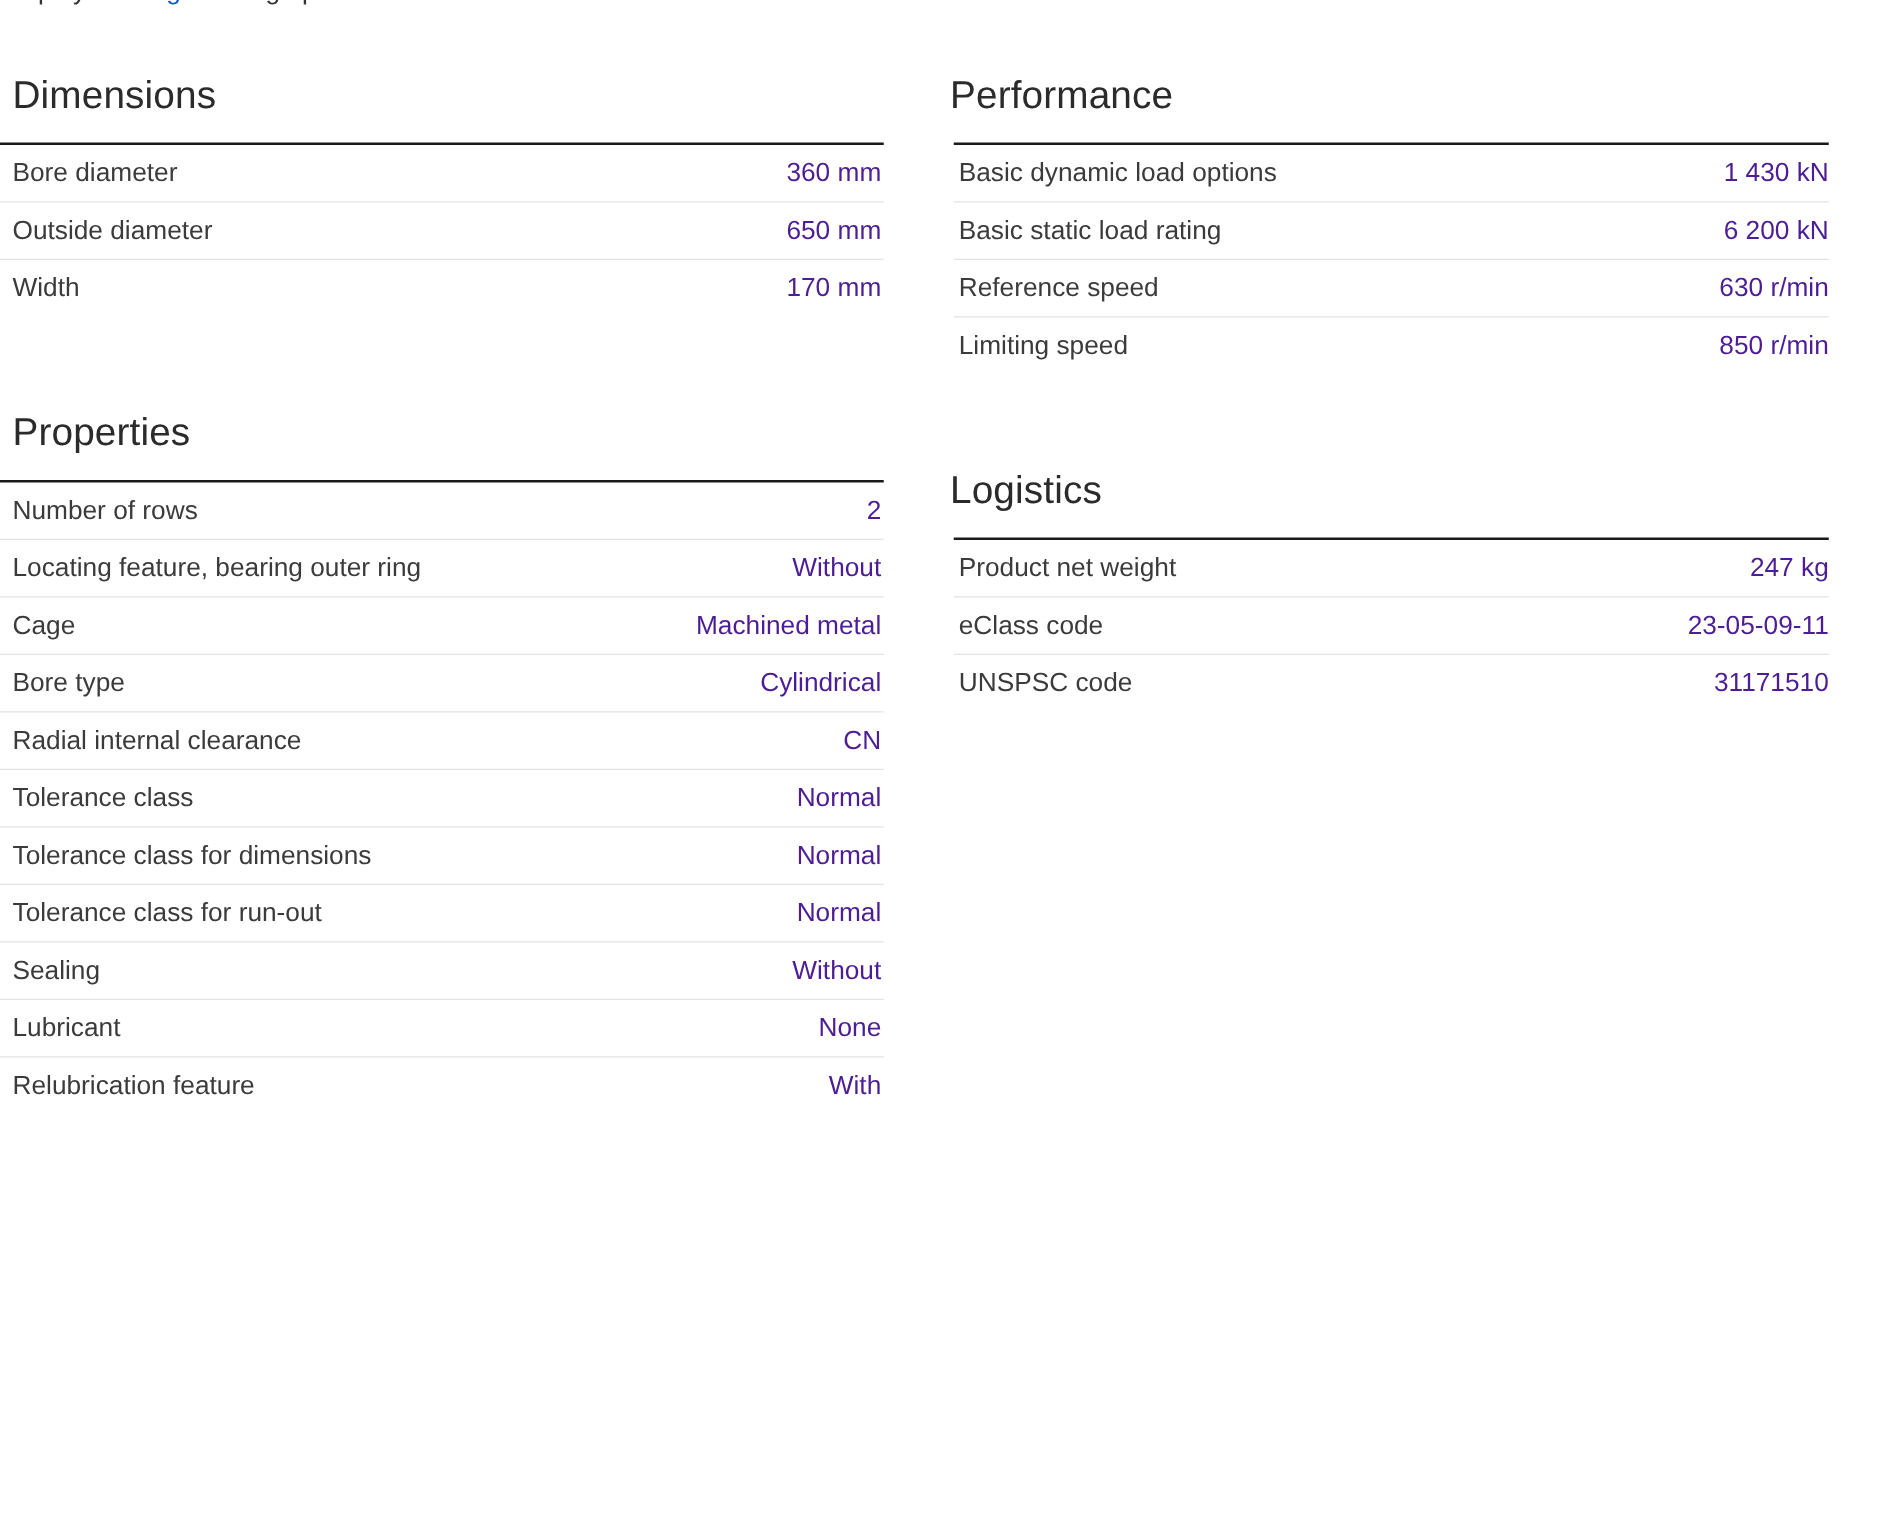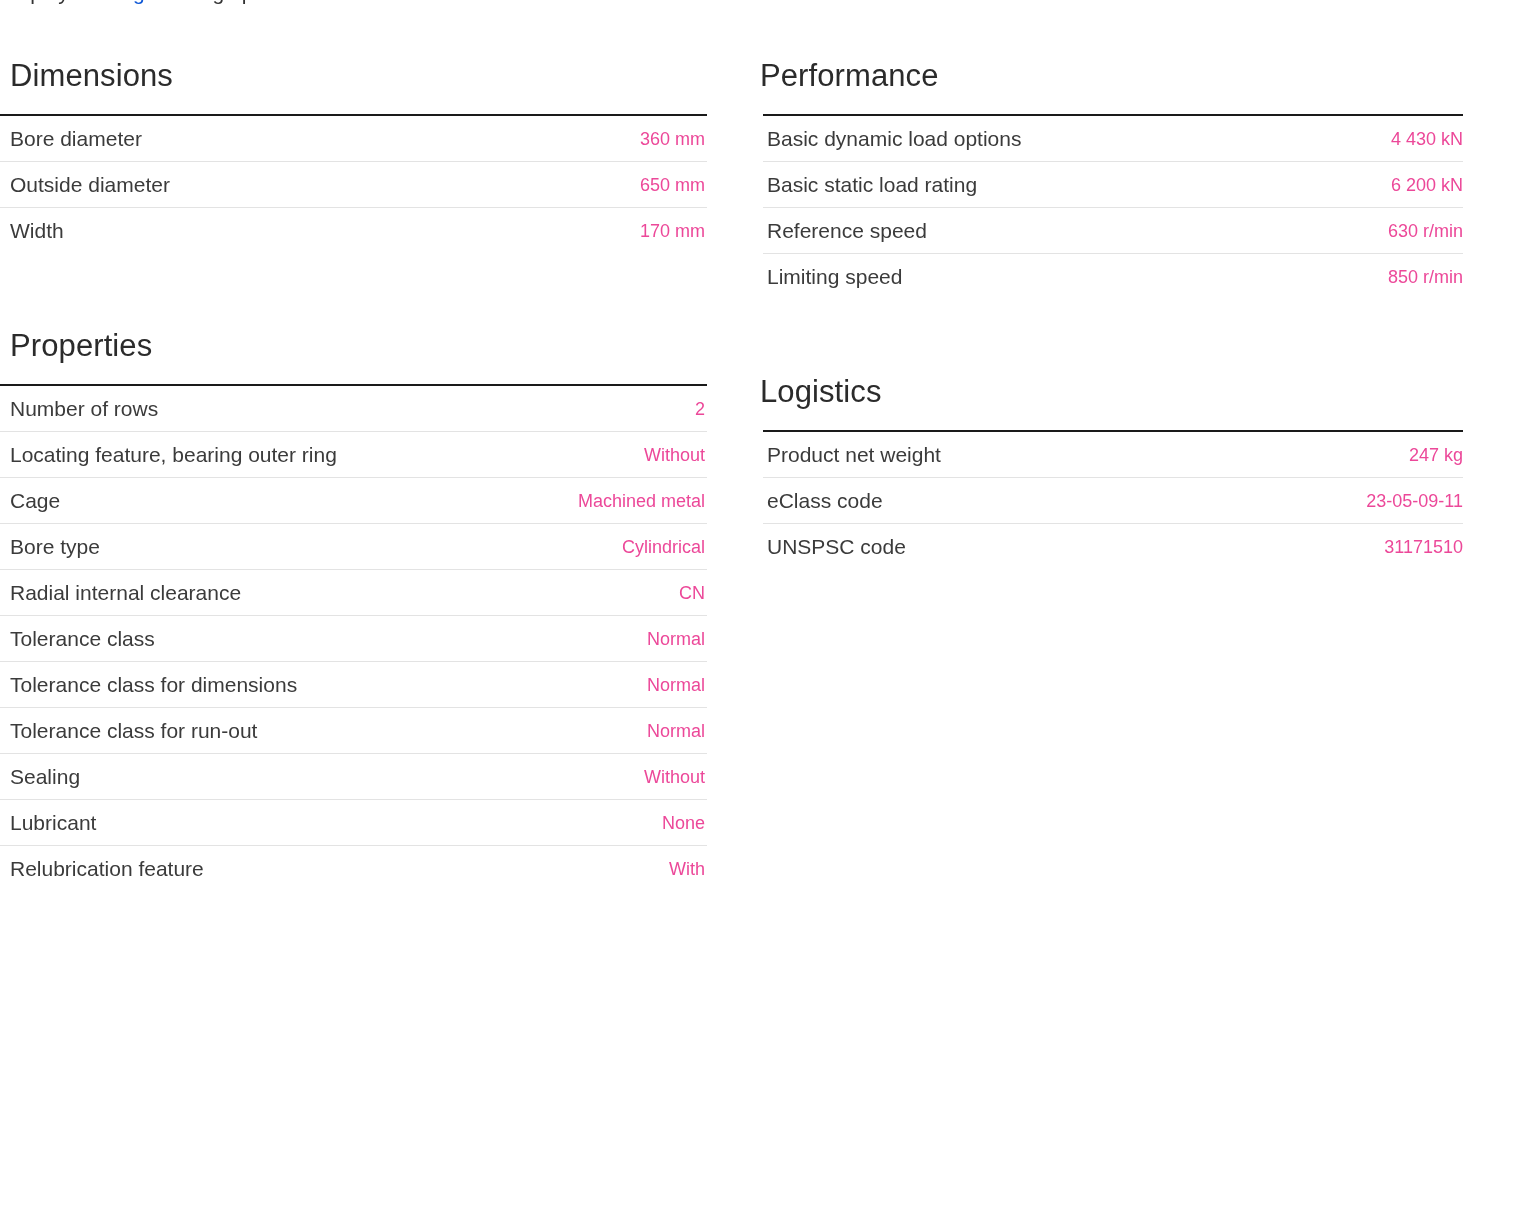--- a/index.html
+++ b/index.html
@@ -102,23 +102,23 @@
   .right .spec-row { padding: 0 0 0 4px; }
   .spec-row:last-child { border-bottom: none; }
 
   .spec-label {
     font-size: 21px;
     line-height: 26px;
     color: #3b3b3b;
     white-space: nowrap;
   }
   .spec-value {
-    font-size: 18px;
+    font-size: 21px;
     line-height: 26px;
-    color: #ec4899;
+    color: #4c1d95;
     text-align: right;
     white-space: nowrap;
   }
 </style>
 </head>
 <body>
 
 <div class="clipped-strip">
   <div class="inner">
     <span>Display </span><a href="#">bearing</a><span> drawing options</span>
@@ -200,21 +200,21 @@
 
     </div>
 
     <div class="col right">
 
       <section class="spec-section gap-below">
         <h2 class="section-title">Performance</h2>
         <div class="spec-table">
           <div class="spec-row">
             <span class="spec-label">Basic dynamic load options</span>
-            <span class="spec-value">4 430 kN</span>
+            <span class="spec-value">1 430 kN</span>
           </div>
           <div class="spec-row">
             <span class="spec-label">Basic static load rating</span>
             <span class="spec-value">6 200 kN</span>
           </div>
           <div class="spec-row">
             <span class="spec-label">Reference speed</span>
             <span class="spec-value">630 r/min</span>
           </div>
           <div class="spec-row">

